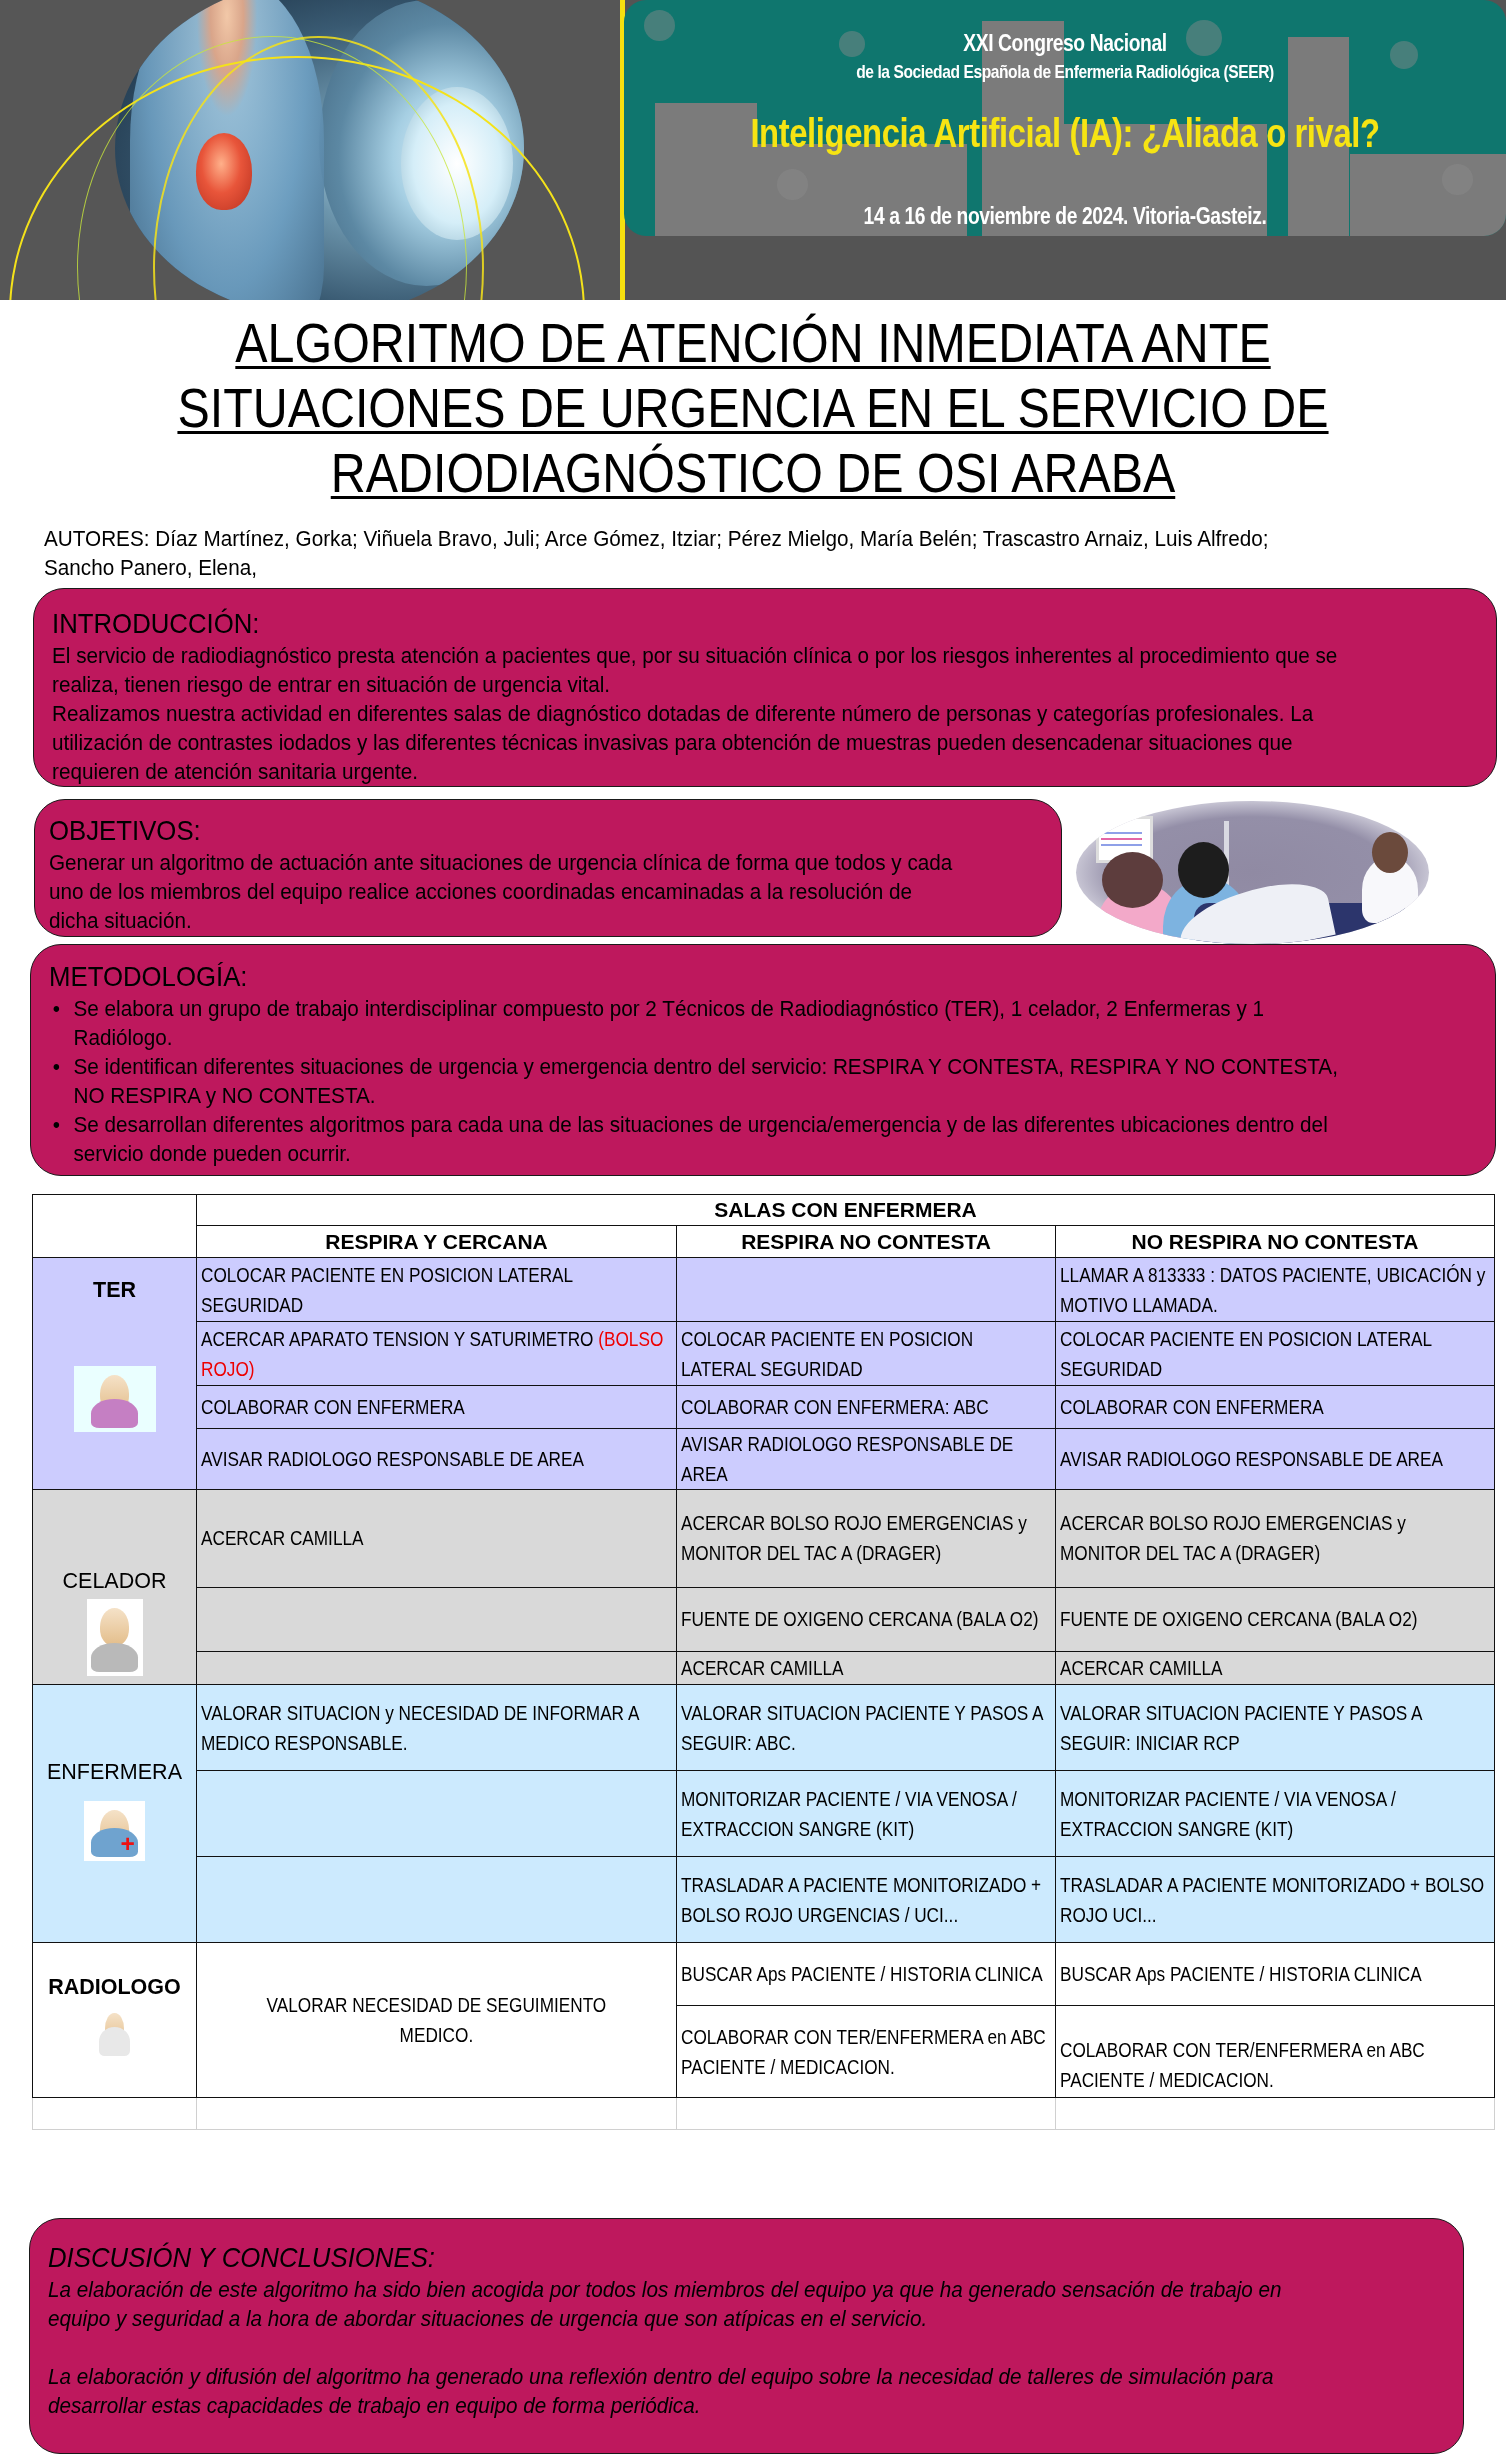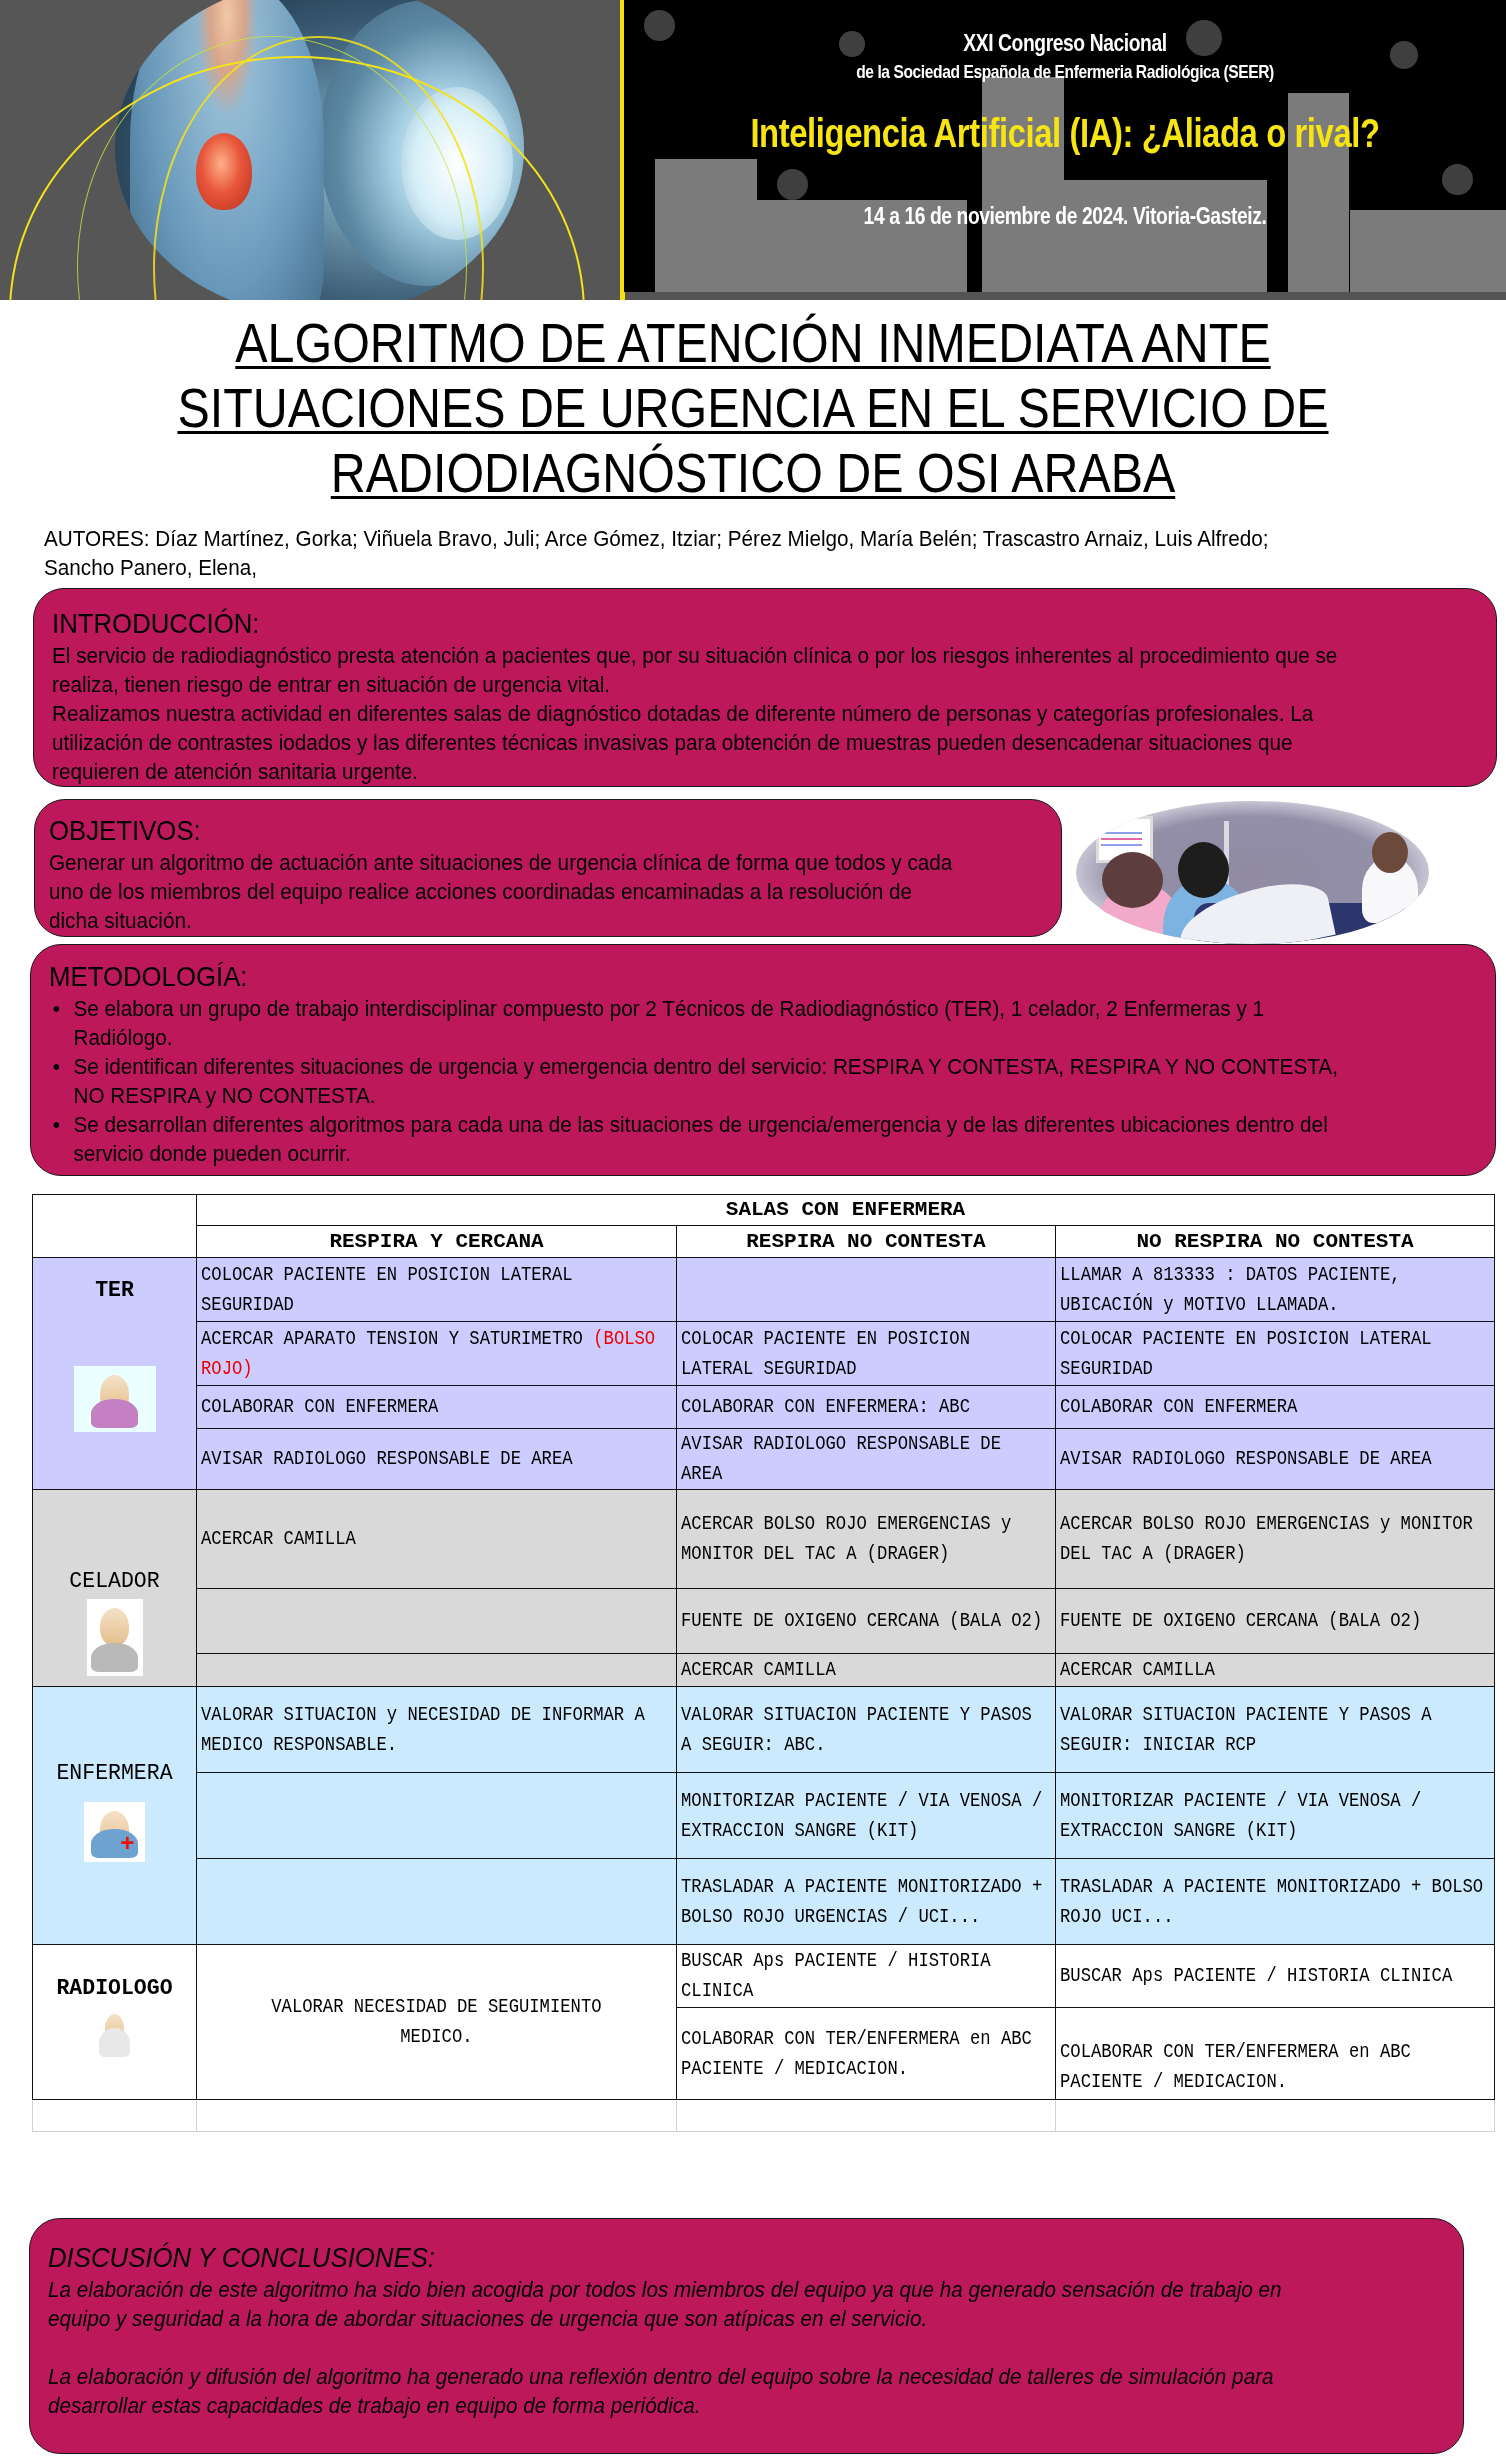--- a/index.html
+++ b/index.html
@@ -18,21 +18,21 @@
   .scanner { position: absolute; left: 204px; top: 20.4px; width: 215px; height: 286px; border-radius: 50%;
       background: radial-gradient(ellipse at 60% 55%, #e5f6ff 0%, #a6cfe3 30%, #5c88a3 60%, #3c5e77 100%); }
   .scanner-bore { position: absolute; left: 286px; top: 107px; width: 112px; height: 153px; border-radius: 50%;
       background: radial-gradient(ellipse, #ffffff 0%, #d5eef8 55%, #8db5c8 100%); }
   .body-fig { position: absolute; left: 15.3px; top: 0px; width: 194px; height: 358px;
       background: radial-gradient(ellipse at 50% 10%, #f2c8a8 0%, #d9a58a 12%, rgba(160,200,225,.85) 22%, rgba(110,160,195,.9) 60%, rgba(70,110,140,.9) 100%);
       border-radius: 45% 45% 20% 20%; }
   .heart { position: absolute; left: 66px; top: 153px; width: 56px; height: 77px; border-radius: 50% 50% 45% 45%;
       background: radial-gradient(ellipse at 45% 40%, #ffb08a 0%, #e8553a 45%, #b8301f 100%); }
   .banner-divider { position: absolute; left: 620px; top: 0; width: 4.6px; height: 300px; background: #f6e00f; }
-  .banner-right { position: absolute; left: 624px; top: 0; width: 882px; height: 292px; background: #000000; overflow: hidden; }
+  .banner-right { position: absolute; left: 624px; top: 0; width: 882px; height: 236px; background: #0f766e; overflow: hidden; border-radius: 22px; }
   .skyline { position: absolute; bottom: 0; background: #7b7b7b; }
   .dot { position: absolute; border-radius: 50%; background: rgba(140,140,140,.45); }
   .congress-title { position: absolute; left: 0; width: 882px; text-align: center; color: #ffffff; font-weight: bold;
       font-family: "Liberation Sans", sans-serif; letter-spacing: -0.5px; }
   .ct1 { top: 30px; font-size: 23.5px; transform: scaleX(.82); }
   .ct2 { top: 61px; font-size: 19px; transform: scaleX(.82); }
   .ct3 { top: 110px; font-size: 41px; color: #f6e413; transform: scaleX(.80); }
   .ct4 { top: 203px; font-size: 23.5px; transform: scaleX(.82); }
 
   
@@ -61,21 +61,21 @@
   .ph-monitor { position: absolute; left: 20.4px; top: 15.3px; width: 51px; height: 41px; background: #fff; border: 3.1px solid #ddd; }
   .ph-line { position: absolute; height: 2px; left: 24.5px; width: 41px; }
   .ph-pole { position: absolute; left: 148px; top: 20.4px; width: 5.1px; height: 102px; background: #d9d9e2; }
   .ph-person { position: absolute; border-radius: 50% 50% 20% 20%; }
   .ph-head { position: absolute; border-radius: 50%; }
   .ph-bed { position: absolute; left: 118px; top: 102px; width: 215px; height: 56px; background: #2c356c; border-radius: 15.3px 15.3px 0 0; }
   .ph-sheet { position: absolute; left: 102px; top: 89px; width: 153px; height: 61px; background: #eef0f6; border-radius: 60% 40% 0 0; transform: rotate(-12deg); }
 
   
   .tbl { position: absolute; left: 32px; top: 1194px; width: 1462px; border-collapse: collapse; table-layout: fixed;
-      font-family: Liberation Mono, monospace; }
+      font-family: Liberation Sans, sans-serif; }
   .tbl td { border: 1.5px solid #111; vertical-align: middle; padding: 0 4.1px; font-size: 20px; line-height: 30px; overflow: hidden; }
   .tbl .hdr td { background: #ffffff; font-weight: bold; text-align: center; font-size: 21px; }
   .tbl .hdr-top { height: 31px; }
   .tbl .hdr-sub { height: 32px; }
   .cell-inner { display: inline-block; transform: scaleX(.86); transform-origin: left center; width: 116%; }
   .role { text-align: center; }
   .role-label { font-size: 21.5px; display: block; line-height: 29px; }
   .role-label.bold { font-weight: bold; }
   .ter td { background: #ccccfe; }
   .cel td { background: #d9d9d9; }

